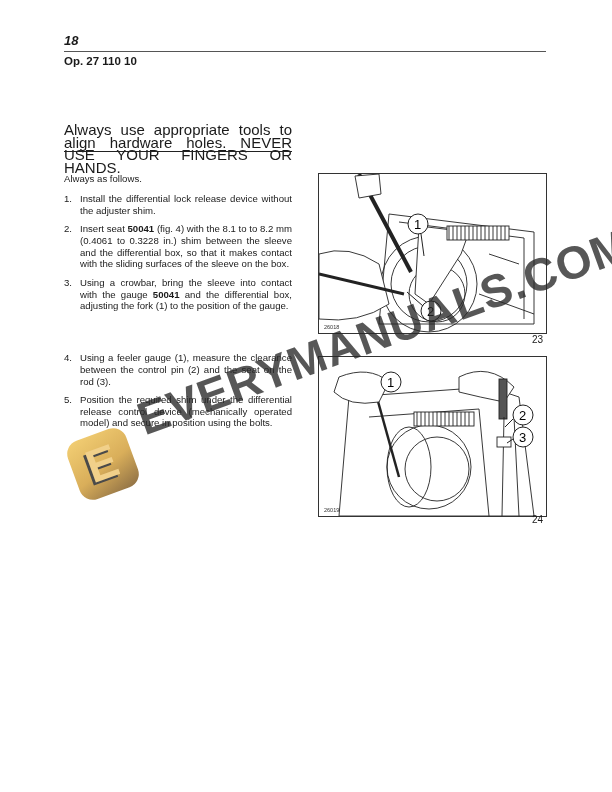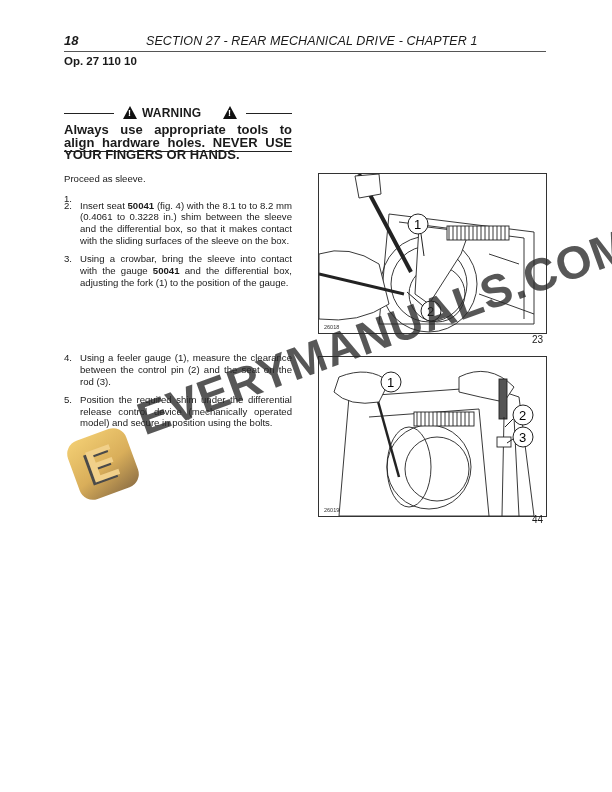--- a/index.html
+++ b/index.html
@@ -23,21 +23,21 @@
   .warn-line.l { left:0; width:50px; }
   .warn-line.r { left:182px; width:46px; }
   .warn-tri { position:absolute; top:1px; width:0; height:0;
               border-left:7px solid transparent; border-right:7px solid transparent;
               border-bottom:13px solid #111; }
   .warn-tri::after { content:"!"; position:absolute; left:-2px; top:2px; color:#fff;
                      font-size:9px; font-weight:bold; line-height:10px; }
   .warn-tri.a { left:59px; }
   .warn-tri.b { left:159px; }
   .warn-label { position:absolute; left:78px; top:1px; font-size:12px; font-weight:bold; letter-spacing:0.2px; }
-  .warn-text { position:absolute; left:64px; top:124px; width:228px; font-size:13px; line-height:12.5px; text-align:justify;font-weight:bold; }
+  .warn-text { position:absolute; left:64px; top:124px; width:228px; font-size:15px; line-height:12.5px; text-align:justify; }
   .warn-rule { position:absolute; left:64px; top:151px; width:228px; height:1px; background:#222; }
 
   
   .intro { position:absolute; left:64px; top:173px; font-size:9.6px; }
   .steps { position:absolute; left:64px; width:228px; font-size:9.6px; line-height:11.8px; }
   .step { position:relative; padding-left:16px; margin-bottom:6.5px; text-align:justify; }
   .step .n { position:absolute; left:0; top:0; }
   .steps.a { top:193px; }
   .steps.b { top:352px; }
   b { font-weight:bold; }
@@ -62,41 +62,33 @@
   .wm-logo span { position:absolute; left:15px; top:5px; font-size:46px; font-weight:bold; color:#f1d08a;
                   text-shadow:-3px 2px 0 #4a4a4a; line-height:50px; }
 </style>
 </head>
 <body>
 
 <div class="page">
 
   <div class="hdr">
     <span class="hdr-num">18</span>
-    <span class="hdr-title">SECTION 27 - REAR MECHANICAL DRIVE - CHAPTER 1</span>
   </div>
   <div class="hdr-rule"></div>
 
   <div class="op">Op. 27 110 10</div>
 
-  <div class="warn">
-    <div class="warn-line l"></div>
-    <div class="warn-tri a"></div>
-    <span class="warn-label">WARNING</span>
-    <div class="warn-tri b"></div>
-    <div class="warn-line r"></div>
-  </div>
   <div class="warn-text">Always use appropriate tools to align hardware holes. NEVER USE YOUR FINGERS OR HANDS.</div>
   <div class="warn-rule"></div>
 
-  <div class="intro">Proceed as sleeve.</div>
+  <div class="intro">Always as follows.</div>
 
   <div class="steps a">
     <div class="step">
-      <span class="n">1.</span>
+      <span class="n">1.</span><span>Install the differential lock release device without the adjuster shim.</span>
     </div>
     <div class="step">
       <span class="n">2.</span><span>Insert seat </span><b>50041</b><span> (fig. 4) with the 8.1 to to 8.2 mm (0.4061 to 0.3228 in.) shim between the sleeve and the differential box, so that it makes contact with the sliding surfaces of the sleeve on the box.</span>
     </div>
     <div class="step">
       <span class="n">3.</span><span>Using a crowbar, bring the sleeve into contact with the gauge </span><b>50041</b><span> and the differential box, adjusting the fork (1) to the position of the gauge.</span>
     </div>
   </div>
 
   <div class="steps b">
@@ -162,21 +154,21 @@
         <circle cx="204" cy="58" r="10"></circle>
         <circle cx="204" cy="80" r="10"></circle>
       </g>
       <text x="68" y="30" font-size="13" font-family="Liberation Sans, sans-serif">1</text>
       <text x="200" y="63" font-size="13" font-family="Liberation Sans, sans-serif">2</text>
       <text x="200" y="85" font-size="13" font-family="Liberation Sans, sans-serif">3</text>
       <path d="M194 62 L186 70 M194 82 L188 86" stroke="#222" stroke-width="1"></path>
     </svg>
     <span class="fig-code">26019</span>
   </div>
-  <span class="fig-num n24">44</span>
+  <span class="fig-num n24">24</span>
 
   <div class="wm">
     <div class="wm-logo">
       <span>E</span>
     </div>
     <div class="wm-text">EVERYMANUALS.COM</div>
   </div>
 </div>
 
 </body></html>

